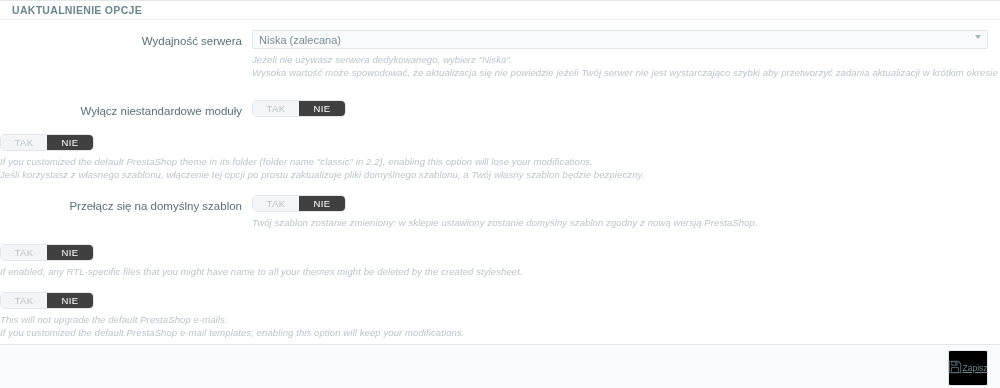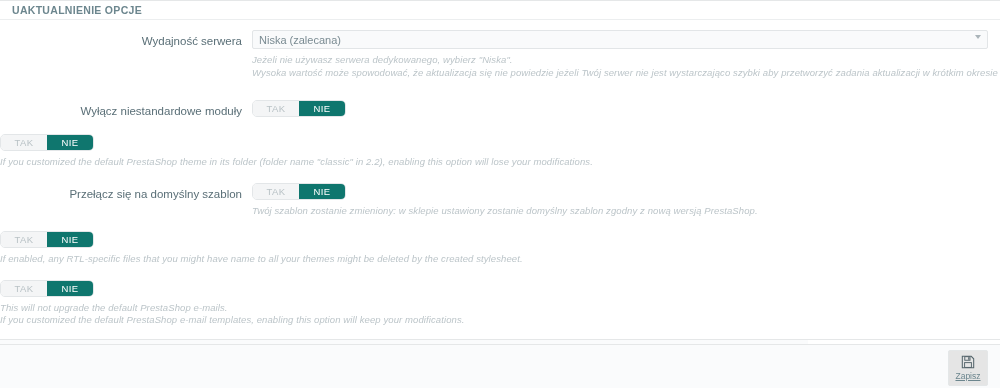--- a/index.html
+++ b/index.html
@@ -131,21 +131,21 @@
     letter-spacing: .4px;
     box-sizing: border-box;
     cursor: pointer;
     user-select: none;
   }
   .toggle .seg.off-state {
     background: #f4f5f6;
     color: #b9c2c6;
   }
   .toggle .seg.on-state {
-    background: #0f766e;
+    background: #404040;
     color: #ffffff;
   }
 
   
   .help {
     margin-top: 5px;
     font-style: italic;
     font-size: 9.5px;
     line-height: 12.5px;
     color: #bcc5c9;
@@ -167,25 +167,24 @@
     background: #fafbfc;
     border-top: 1px solid #e5e7e8;
     box-sizing: border-box;
   }
   .save-btn {
     position: absolute;
     right: 12px;
     top: 5px;
     width: 38px;
     height: 34px;
-    background: #e5e5e5;
+    background: #000000;
     border: 1px solid #e4e7e8;
     border-radius: 2px;
     display: flex;
-    flex-direction: column;
     align-items: center;
     justify-content: center;
     cursor: pointer;
     text-decoration: underline;
   }
   .save-btn .floppy { margin-bottom: 1px; }
   .save-btn .save-label {
     font-size: 8.5px;
     color: #6c868e;
     line-height: 9px;
@@ -231,20 +230,21 @@
       <div class="row-gap-b"></div>
 
       <div class="form-row">
         <div class="form-field">
           <div class="toggle">
             <div class="seg off-state">TAK</div>
             <div class="seg on-state">NIE</div>
           </div>
           <div class="help">
             <div>If you customized the default PrestaShop theme in its folder (folder name "classic" in 2.2), enabling this option will lose your modifications.</div>
+            <div>Jeśli korzystasz z własnego szablonu, włączenie tej opcji po prostu zaktualizuje pliki domyślnego szablonu, a Twój własny szablon będzie bezpieczny.</div>
           </div>
         </div>
       </div>
 
       <div class="row-gap-b"></div>
 
       <div class="form-row">
         <div class="form-label">Przełącz się na domyślny szablon</div>
         <div class="form-field">
           <div class="toggle">

